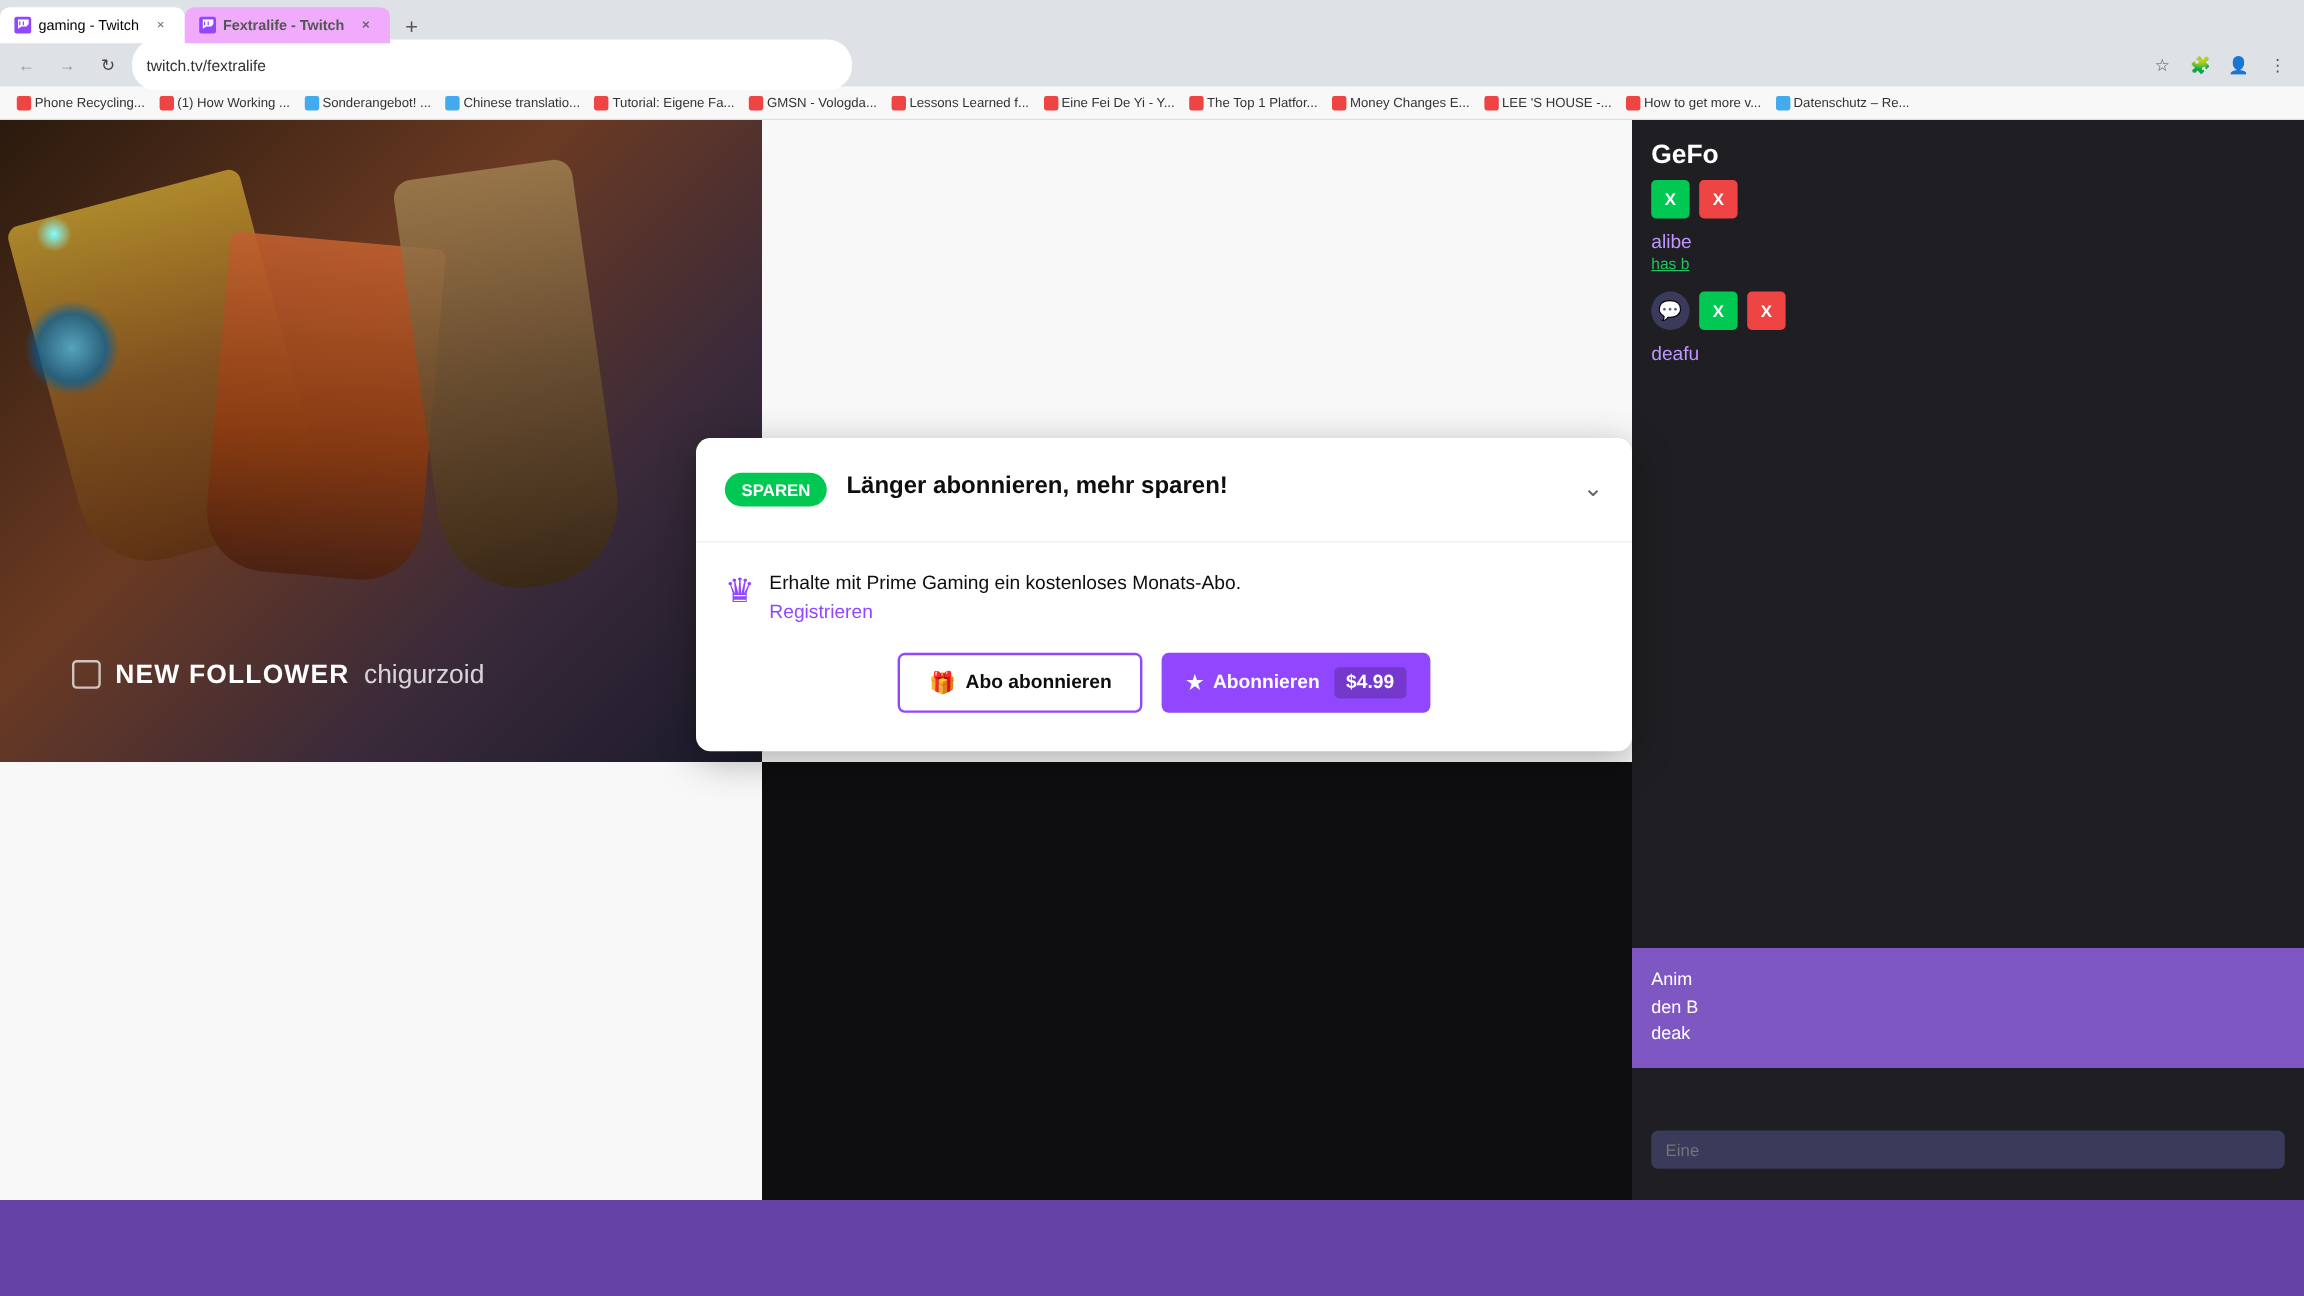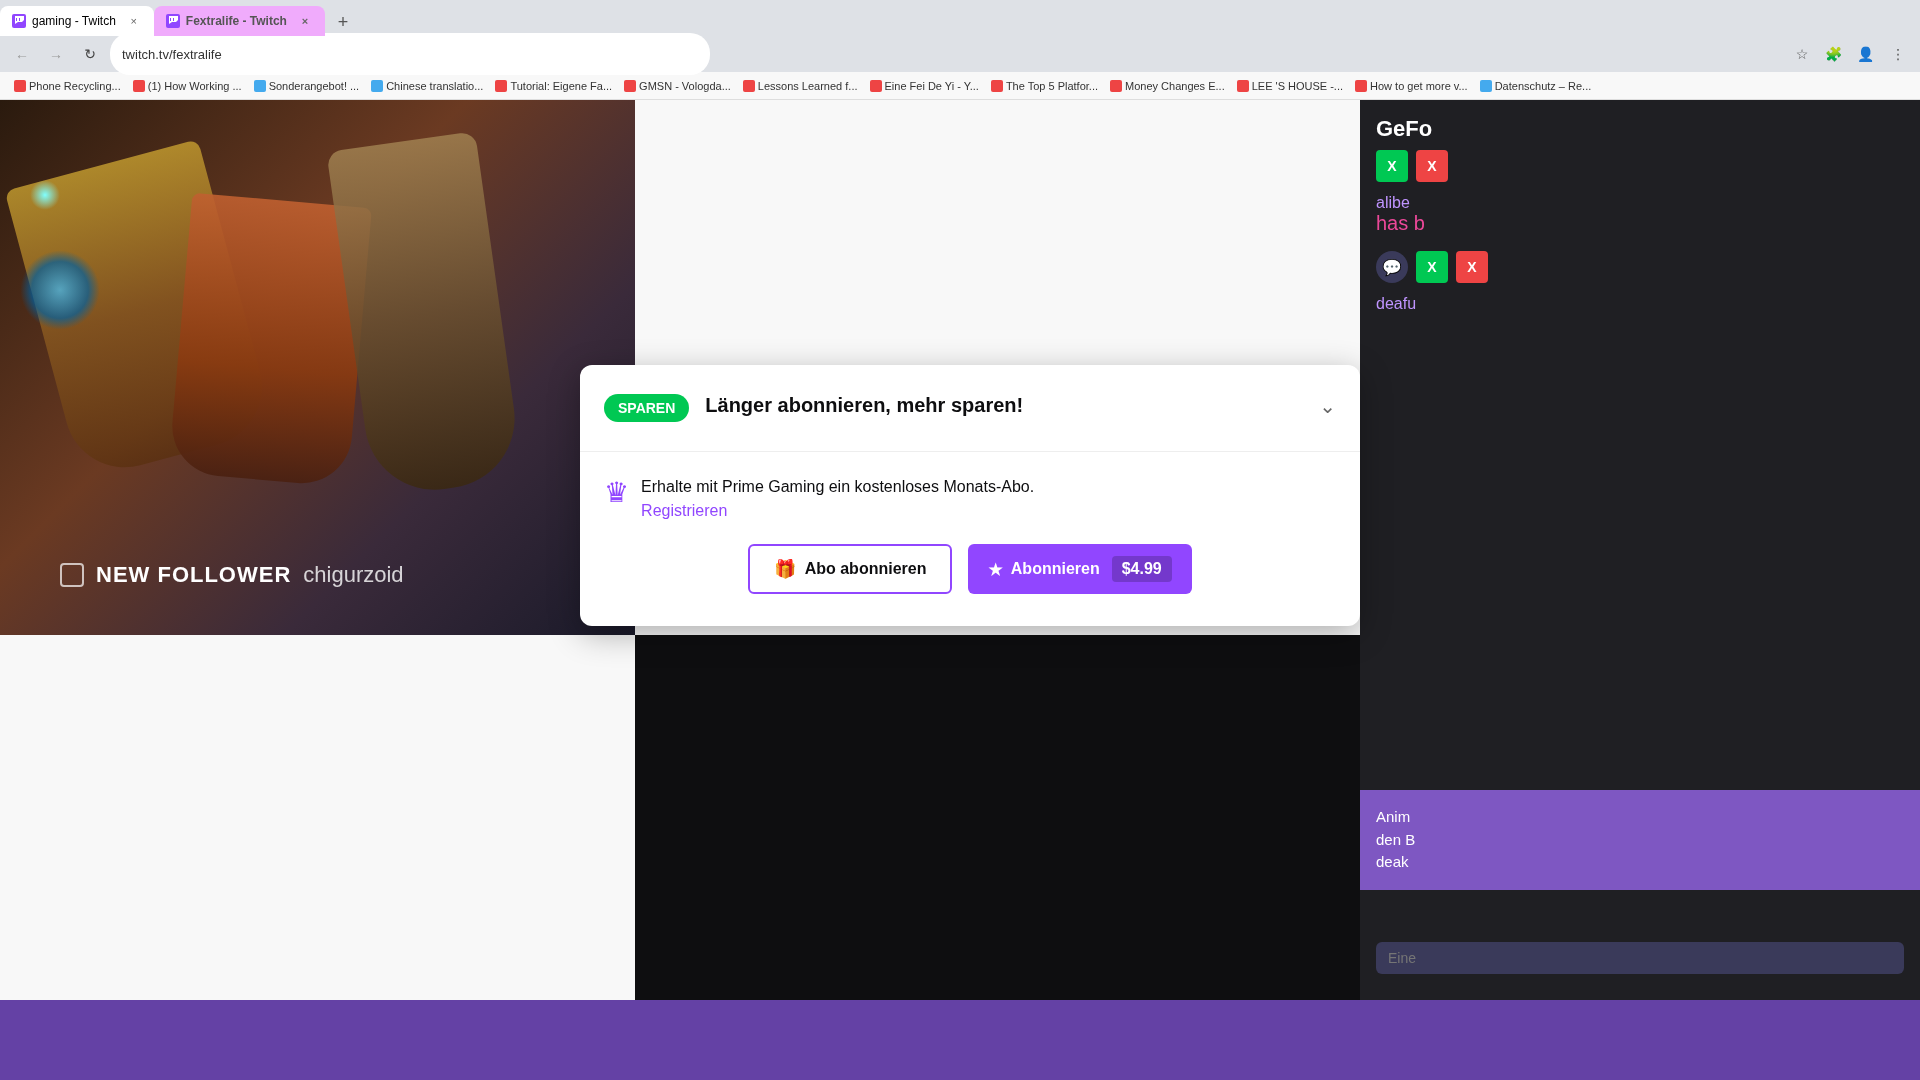--- a/index.html
+++ b/index.html
@@ -39,21 +39,21 @@
     
     
     .video-art { position: absolute; inset: 0; }
     .art-element-1 { position: absolute; top: 60px; left: 40px; width: 200px; height: 300px; background: linear-gradient(180deg, #c8a030 0%, #8b5a20 50%, #5a3010 100%); border-radius: 10px 10px 60px 60px; transform: rotate(-15deg); opacity: 0.8; }
     .art-element-2 { position: absolute; top: 100px; left: 180px; width: 180px; height: 280px; background: linear-gradient(180deg, #c06030 0%, #8a3a10 60%, #4a2010 100%); border-radius: 8px 8px 50px 50px; transform: rotate(5deg); opacity: 0.9; }
     .art-element-3 { position: absolute; top: 40px; left: 350px; width: 150px; height: 350px; background: linear-gradient(180deg, #a08050 0%, #6a5030 50%, #3a2810 100%); border-radius: 15px 15px 70px 70px; transform: rotate(-8deg); opacity: 0.85; }
     .art-glow { position: absolute; top: 150px; left: 20px; width: 80px; height: 80px; background: radial-gradient(circle, #40c0ff 0%, #0060a0 50%, transparent 70%); border-radius: 50%; opacity: 0.7; }
     .art-highlight { position: absolute; top: 80px; left: 30px; width: 30px; height: 30px; background: radial-gradient(circle, #80ffff 0%, transparent 70%); border-radius: 50%; }
 
     
-    .new-follower-overlay { position: absolute; bottom: 47px; left: 60px; display: flex; align-items: center; gap: 12px; }
+    .new-follower-overlay { position: absolute; bottom: 60px; left: 60px; display: flex; align-items: center; gap: 12px; }
     .follower-checkbox { width: 24px; height: 24px; border: 2px solid rgba(255,255,255,0.7); border-radius: 4px; }
     .follower-text { font-size: 22px; font-weight: 700; color: #fff; letter-spacing: 1px; }
     .follower-name { font-size: 22px; font-weight: 400; color: rgba(255,255,255,0.8); }
 
     
     .ls-watermark { position: absolute; bottom: 20px; right: 10px; font-size: 20px; font-weight: 700; color: rgba(255,255,255,0.5); }
 
     
     .sub-popup { position: absolute; top: 265px; left: 580px; width: 780px; background: #fff; border-radius: 12px; box-shadow: 0 8px 32px rgba(0,0,0,0.3); z-index: 50; }
     
@@ -90,21 +90,21 @@
     .share-btn { width: 32px; height: 32px; display: flex; align-items: center; justify-content: center; color: #555; cursor: pointer; font-size: 18px; }
     .more-btn { width: 32px; height: 32px; display: flex; align-items: center; justify-content: center; color: #555; cursor: pointer; font-size: 20px; }
 
     
     .right-sidebar { position: absolute; top: 0; right: 0; width: 560px; height: 100%; background: #1f1f23; }
     .sidebar-top { padding: 16px; }
     .gefo-text { color: #fff; font-size: 22px; font-weight: 700; }
     .sidebar-ad { display: flex; align-items: center; gap: 8px; margin-top: 8px; }
     .ad-icon-x { width: 32px; height: 32px; background: #00c853; display: flex; align-items: center; justify-content: center; color: white; font-weight: 700; font-size: 14px; border-radius: 4px; }
     .alibet-text { color: #bf94ff; font-size: 16px; margin-top: 12px; }
-    .has-b-text { color: #ec4899; font-size: 20px; }
+    .has-b-text { color: #22c55e; font-size: 13px; text-decoration: underline; }
 
     
     .chat-icon-row { display: flex; align-items: center; gap: 8px; margin-top: 16px; }
     .chat-bubble-icon { width: 32px; height: 32px; background: #3a3a5a; border-radius: 50%; display: flex; align-items: center; justify-content: center; font-size: 16px; color: #dedee3; }
 
     .deafu-text { color: #bf94ff; font-size: 16px; margin-top: 12px; }
 
     
     .purple-banner { position: absolute; top: 690px; right: 0; width: 560px; background: #7e57c2; padding: 16px; }
     .banner-anim-text { color: #fff; font-size: 15px; line-height: 1.5; }
@@ -196,21 +196,21 @@
     <div class="bookmark-item">
       <div class="bookmark-icon" style="background:#e44;"></div>
       <span>Lessons Learned f...</span>
     </div>
     <div class="bookmark-item">
       <div class="bookmark-icon" style="background:#e44;"></div>
       <span>Eine Fei De Yi - Y...</span>
     </div>
     <div class="bookmark-item">
       <div class="bookmark-icon" style="background:#e44;"></div>
-      <span>The Top 5 Platfor...</span>
+      <span>The Top 1 Platfor...</span>
     </div>
     <div class="bookmark-item">
       <div class="bookmark-icon" style="background:#e44;"></div>
       <span>Money Changes E...</span>
     </div>
     <div class="bookmark-item">
       <div class="bookmark-icon" style="background:#e44;"></div>
       <span>LEE 'S HOUSE -...</span>
     </div>
     <div class="bookmark-item">

